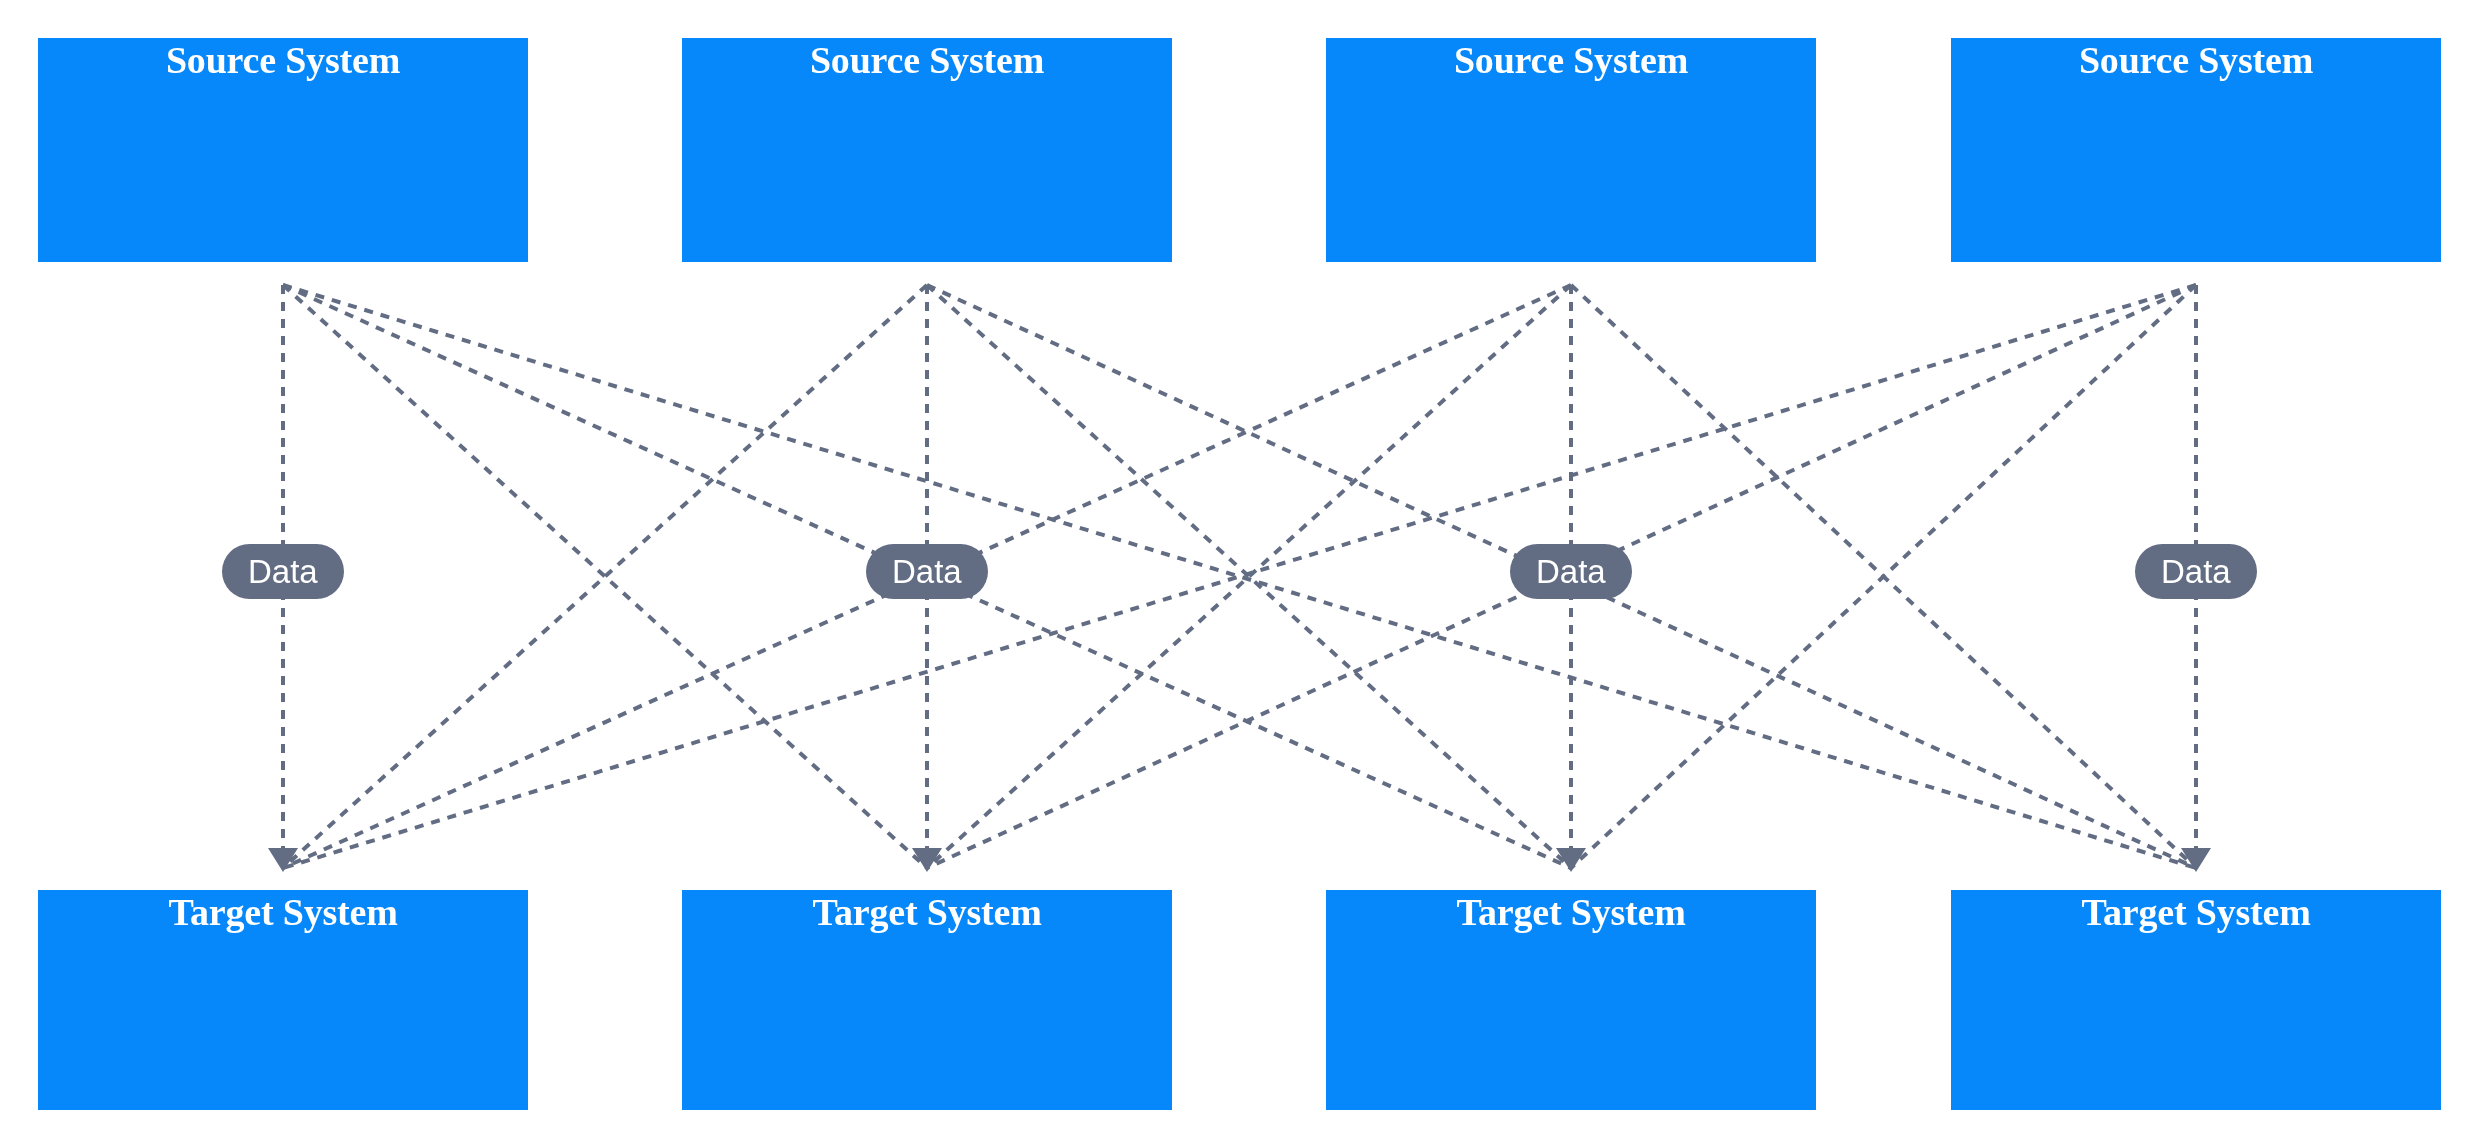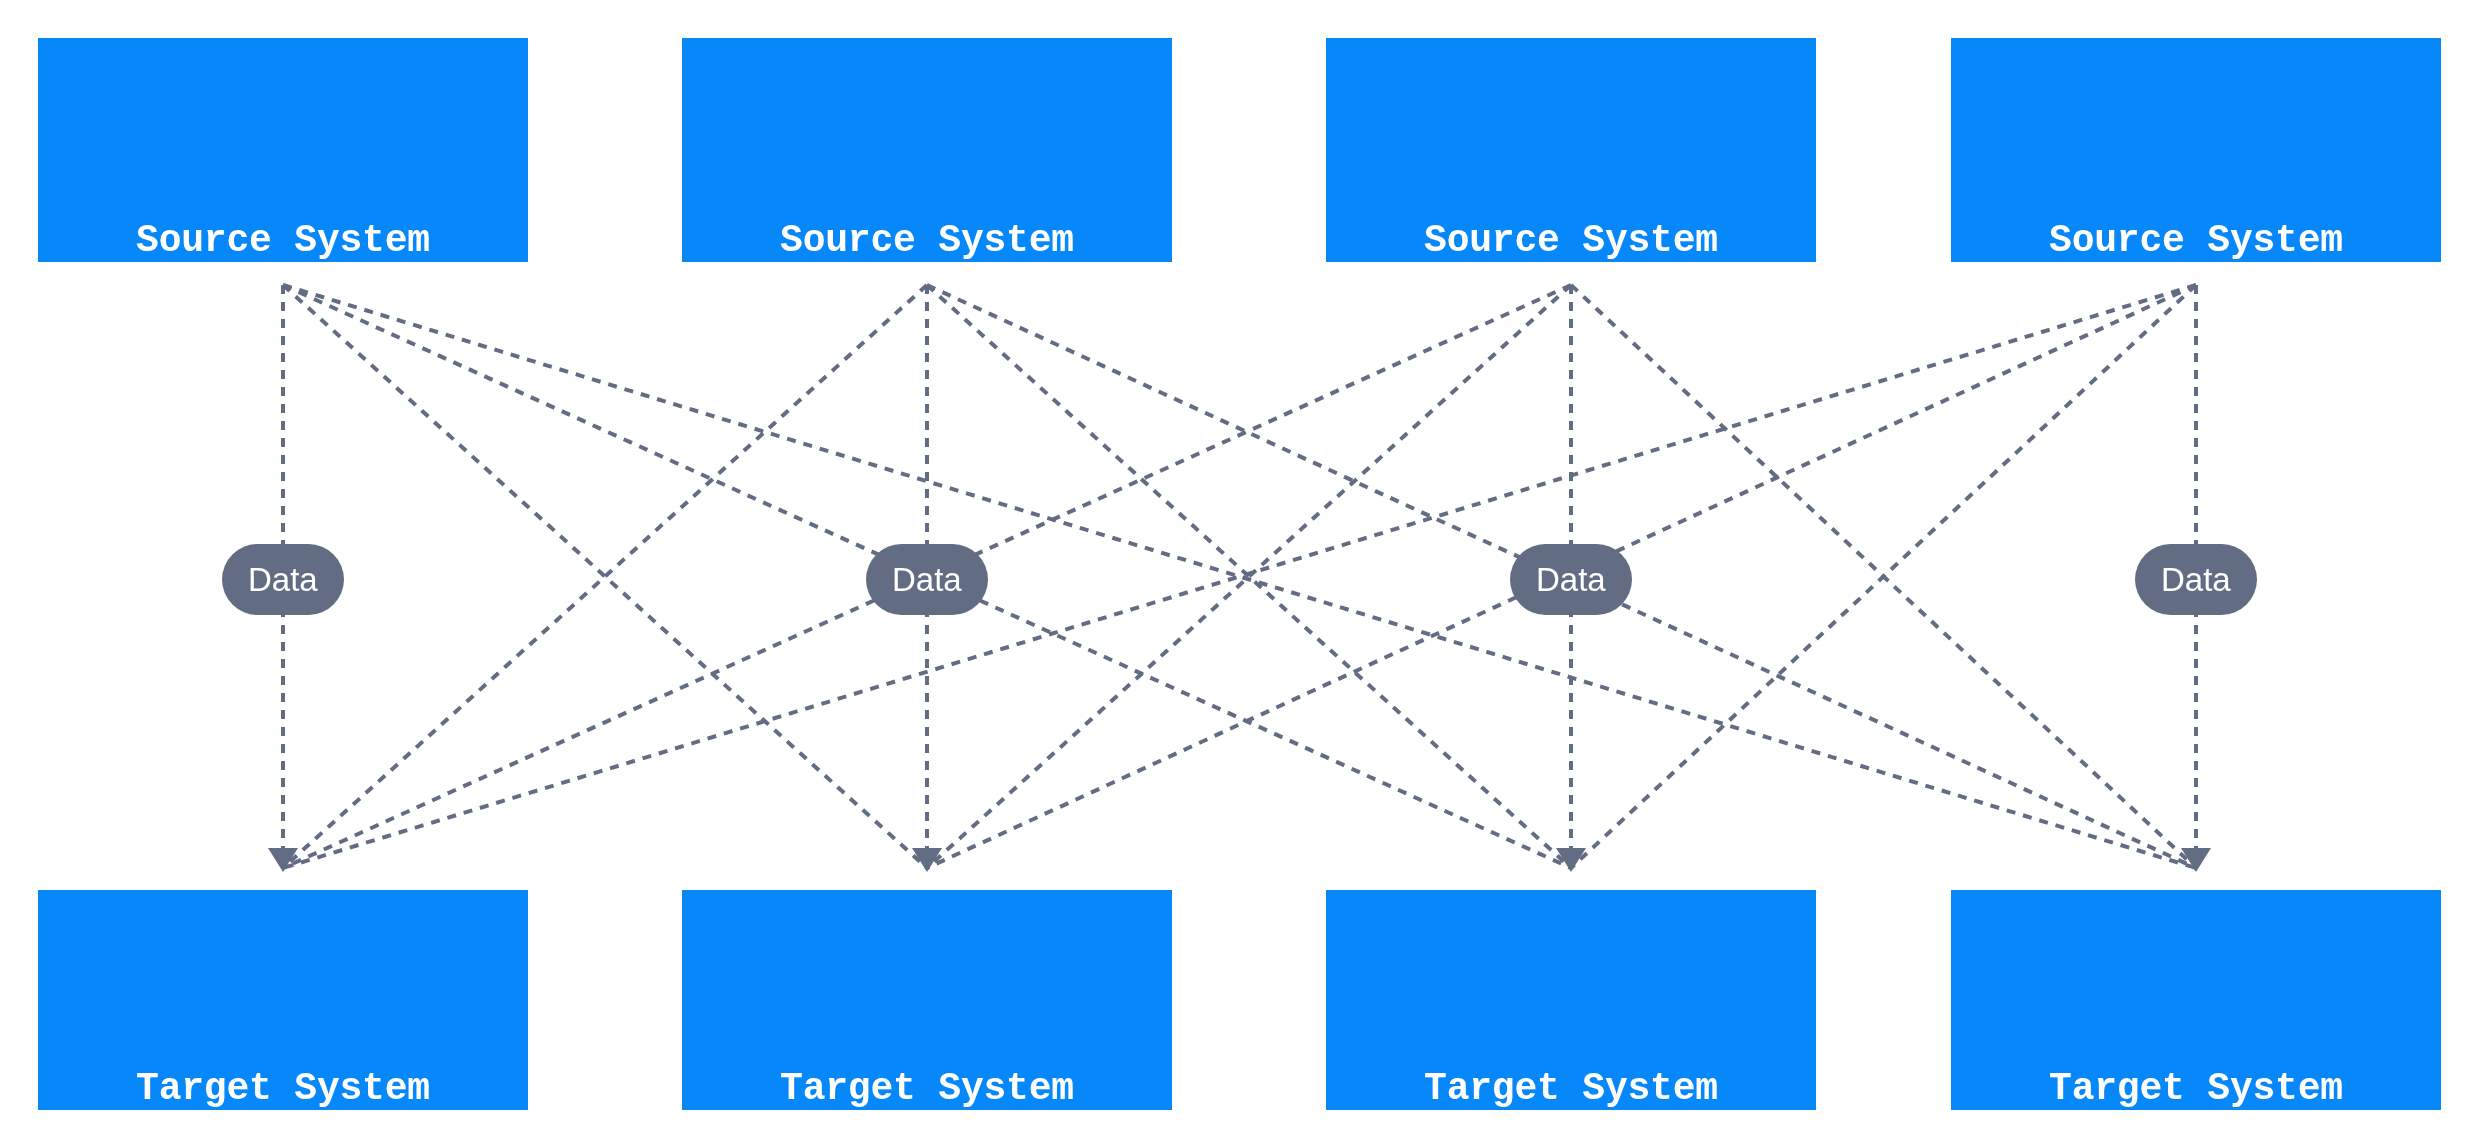--- a/index.html
+++ b/index.html
@@ -20,44 +20,44 @@
   #edge-layer {
     position: absolute;
     left: 0;
     top: 0;
     width: 2480px;
     height: 1144px;
   }
   .node-box {
     position: absolute;
     display: flex;
-    align-items: flex-end;
+    align-items: flex-start;
     justify-content: center;
     background: #0688fb;
     color: #ffffff;
     font-size: 38px;
     font-weight: bold;
     letter-spacing: -0.2px;
-    font-family: Liberation Mono, monospace;
+    font-family: Liberation Serif, serif;
     box-sizing: border-box;
   }
   .node-label {
     pointer-events: none;
   }
   .data-pill {
     position: absolute;
     display: flex;
     align-items: center;
     justify-content: center;
     background: #626c83;
     color: #ffffff;
     font-size: 33px;
     font-weight: normal;
     border-radius: 999px;
-    height: 71px;
+    height: 55px;
     box-sizing: border-box;
     padding: 0 26px;
     font-family: "Liberation Sans", sans-serif;
     white-space: nowrap;
   }
 </style>
 </head>
 <body>
 
 <div id="canvas">

